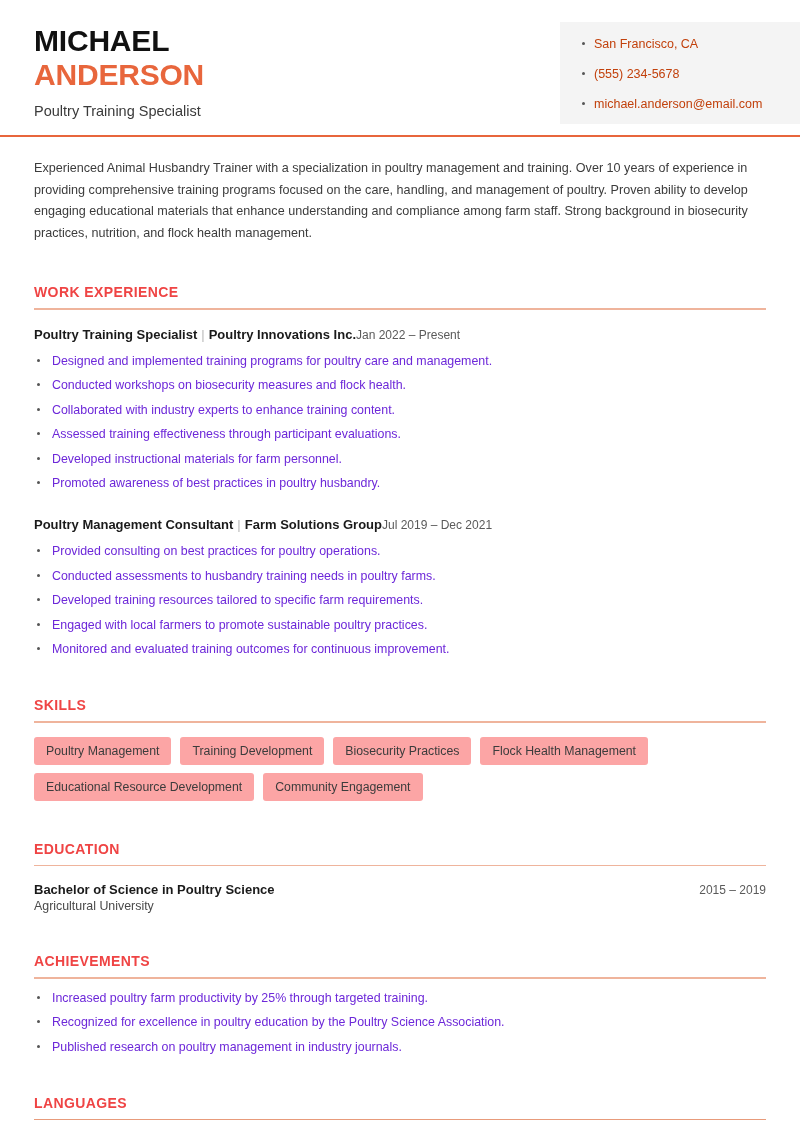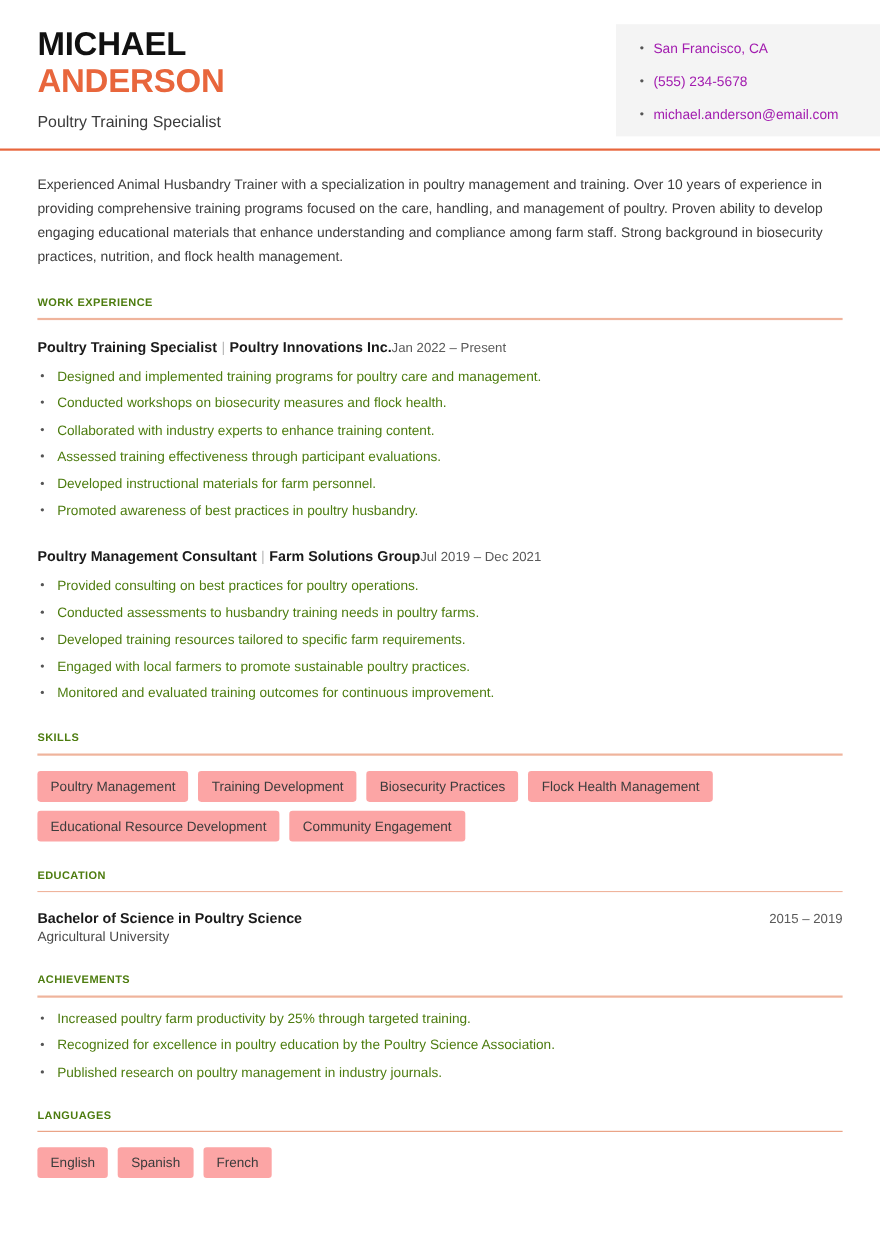--- a/index.html
+++ b/index.html
@@ -54,21 +54,21 @@
     top: 22px;
     width: 240px;
     min-height: 93px;
     background: #f4f4f4;
     box-sizing: border-box;
     padding: 14px 10px 12px 22px;
   }
   .contact-item {
     position: relative;
     font-size: 12.5px;
-    color: #a21caf;
+    color: #c2410c;
     line-height: 16px;
     padding-left: 12px;
     margin-bottom: 14px;
   }
   .contact-item:last-child { margin-bottom: 0; }
   .contact-item .dot {
     position: absolute;
     left: 0;
     top: 6px;
     width: 3px;
@@ -92,25 +92,26 @@
   .summary {
     margin-top: 22px;
     font-size: 12.6px;
     line-height: 21.5px;
     color: #3c3c3c;
     width: 734px;
   }
 
   .section { margin-top: 26px; }
   .section-title {
-    font-size: 10px;
+    font-size: 14px;
     font-weight: bold;
     letter-spacing: 0.4px;
-    color: #4d7c0f;
+    color: #ef4444;
     text-transform: uppercase;
+    margin-top: 40px;
   }
   .section-rule {
     margin-top: 8px;
     height: 1.5px;
     background: #EFB49C;
     width: 100%;
   }
   .section-rule.strong { background: #E89B7B; }
 
   
@@ -138,21 +139,21 @@
   ul.bullets {
     list-style: none;
     margin: 11px 0 0 0;
     padding: 0;
   }
   ul.bullets li {
     position: relative;
     padding-left: 18px;
     font-size: 12.4px;
     line-height: 16px;
-    color: #4d7c0f;
+    color: #6d28d9;
     margin-bottom: 8.5px;
   }
   ul.bullets li:last-child { margin-bottom: 0; }
   ul.bullets li .dot {
     position: absolute;
     left: 3px;
     top: 6px;
     width: 3px;
     height: 3px;
     border-radius: 50%;

